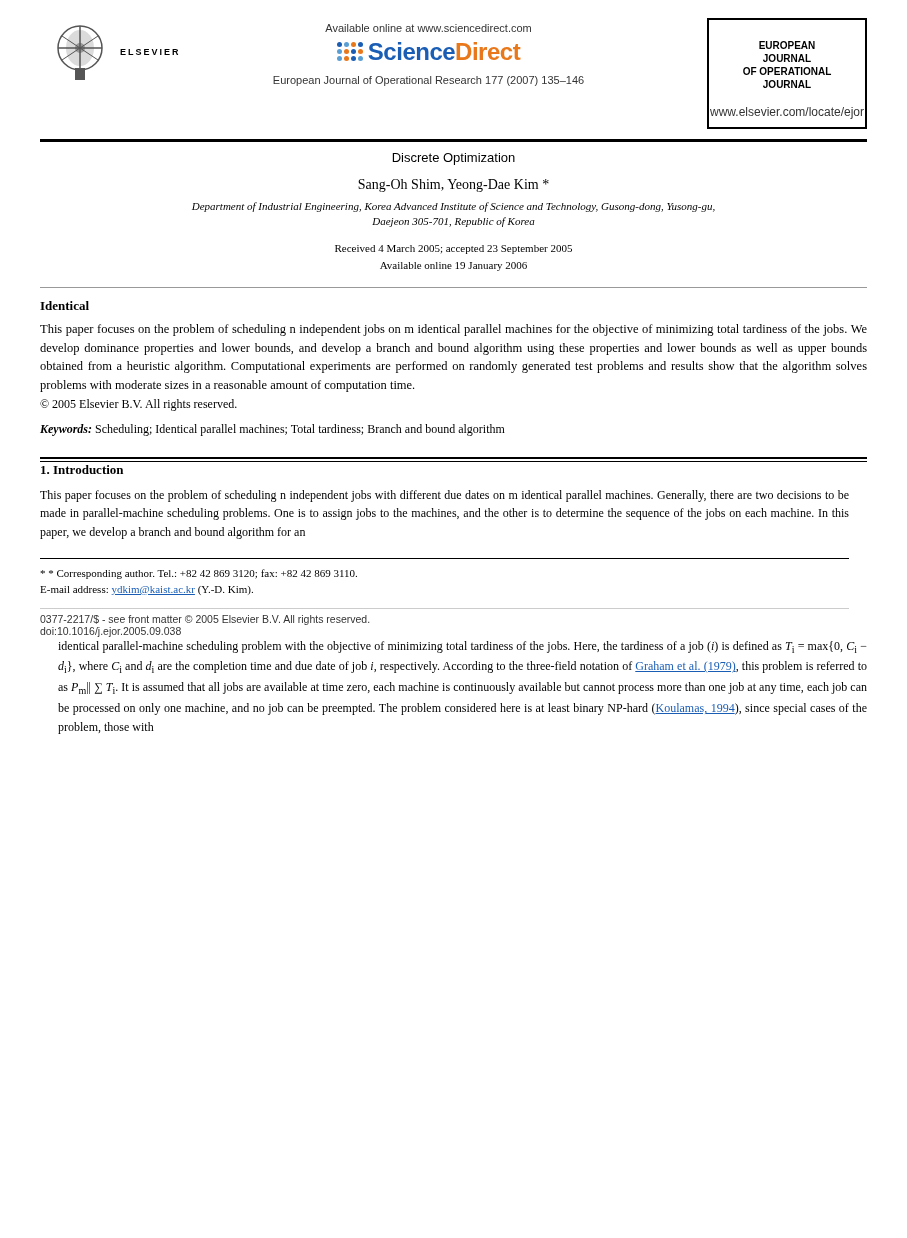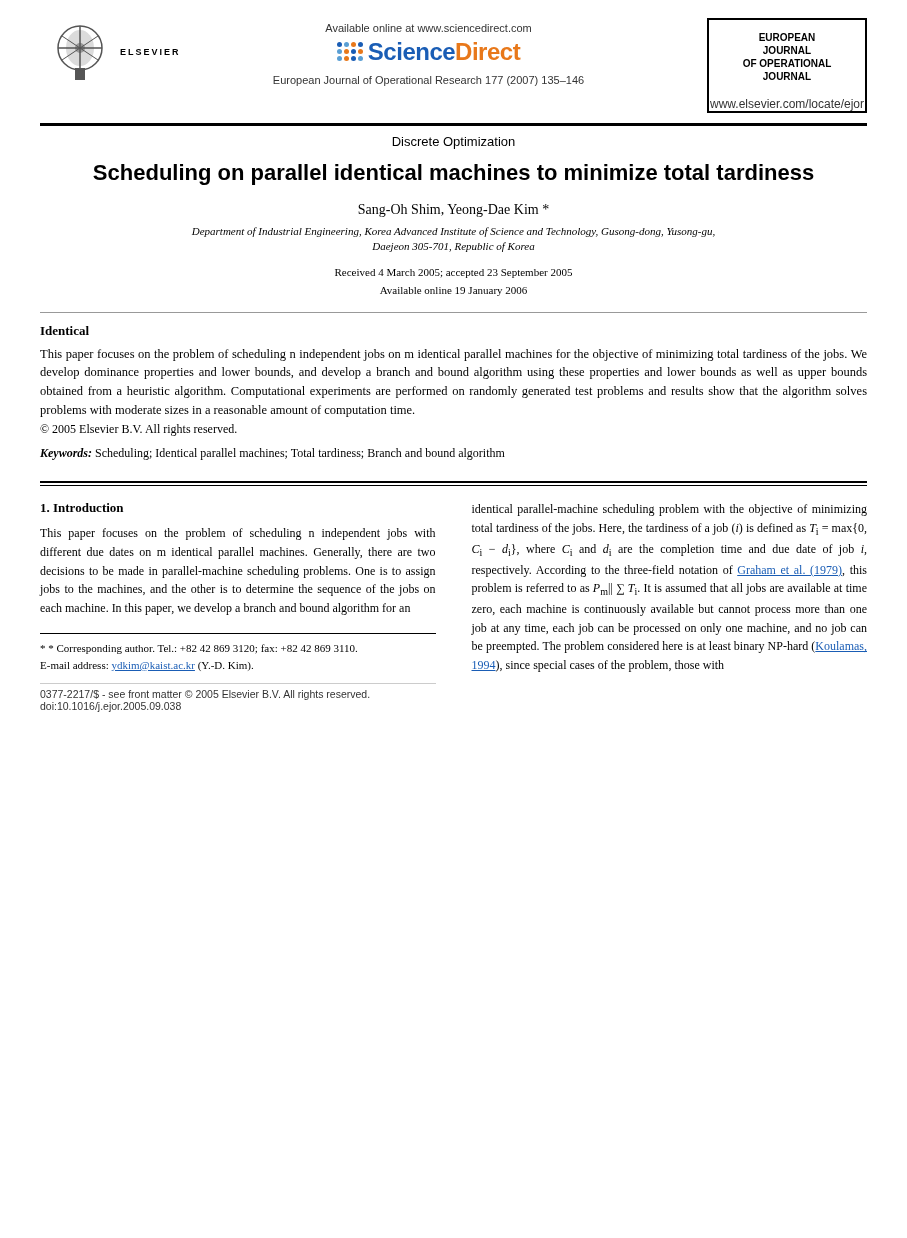--- a/index.html
+++ b/index.html
@@ -89,21 +89,21 @@
     }
     .journal-name {
       font-size: 11px;
       font-family: Arial, sans-serif;
       color: #333;
       margin-top: 4px;
     }
     .header-right {
       width: 160px;
       border: 2px solid #000;
-      padding: 0 8px;
+      padding: 8px 8px;
       display: flex;
       flex-direction: column;
       align-items: center;
     }
     .journal-title-box {
       text-align: center;
     }
     .ejor-title {
       font-size: 10px;
       font-family: Arial, sans-serif;
@@ -215,24 +215,23 @@
     }
 
     .divider-bold {
       border: none;
       border-top: 2px solid #000;
       margin: 10px 40px 0 40px;
     }
 
     .two-column {
       display: grid;
-      grid-template-columns: 1fr 1fr;
+      grid-template-columns: 1fr;
       gap: 0;
       padding: 0 40px;
-      margin-top: 14px;
     }
     .col-left {
       padding-right: 18px;
       border-right: none;
     }
     .col-right {
       padding-left: 18px;
     }
 
     .section-heading {
@@ -345,21 +344,20 @@
       </div>
       <div class="ejor-website">www.elsevier.com/locate/ejor</div>
     </div>
   </div>
 
   <hr class="divider-top">
   <hr class="divider-thin">
 
   <div class="section-tag">Discrete Optimization</div>
 
-  <div class="paper-title">Scheduling on parallel identical machines to minimize total tardiness</div>
 
   <div class="authors">
     <span>Sang-Oh Shim, Yeong-Dae Kim *</span>
   </div>
 
   <div class="affiliation">
     <span>Department of Industrial Engineering, Korea Advanced Institute of Science and Technology, Gusong-dong, Yusong-gu,</span><br>
     <span>Daejeon 305-701, Republic of Korea</span>
   </div>
 

